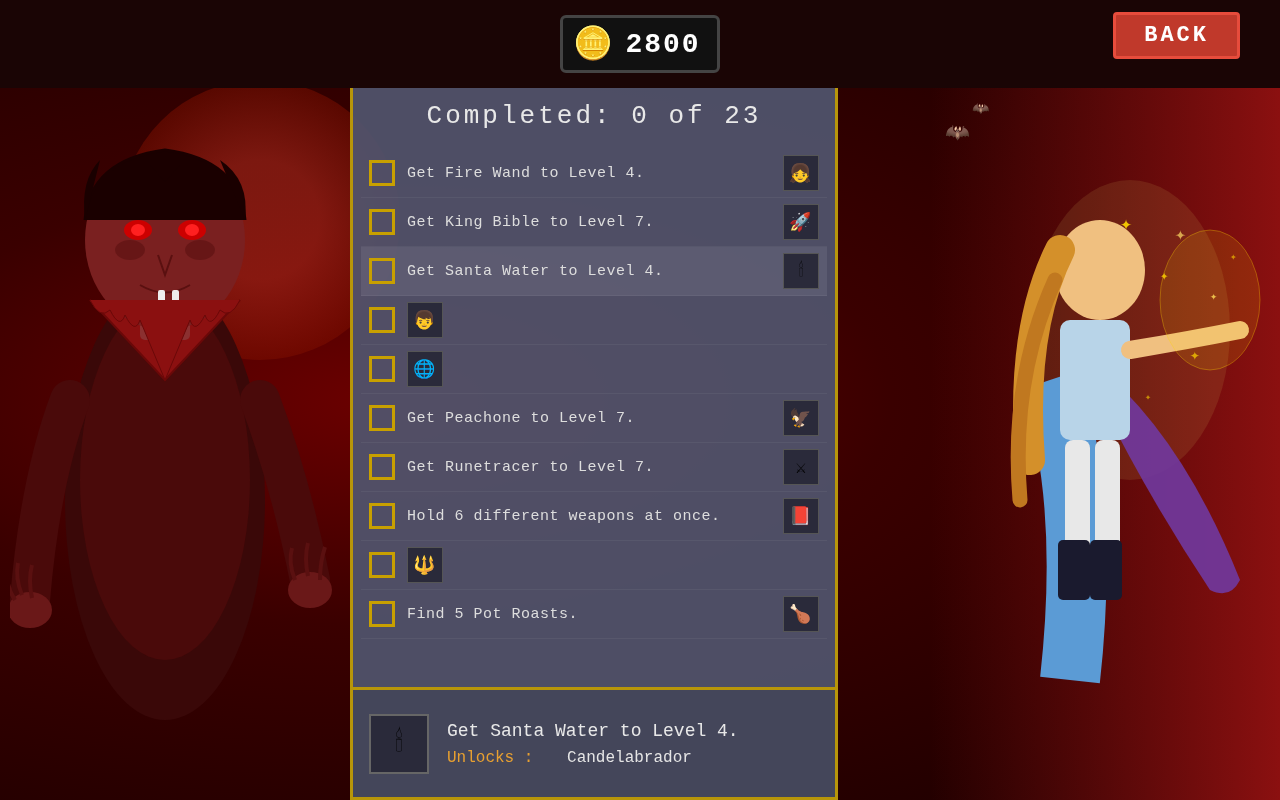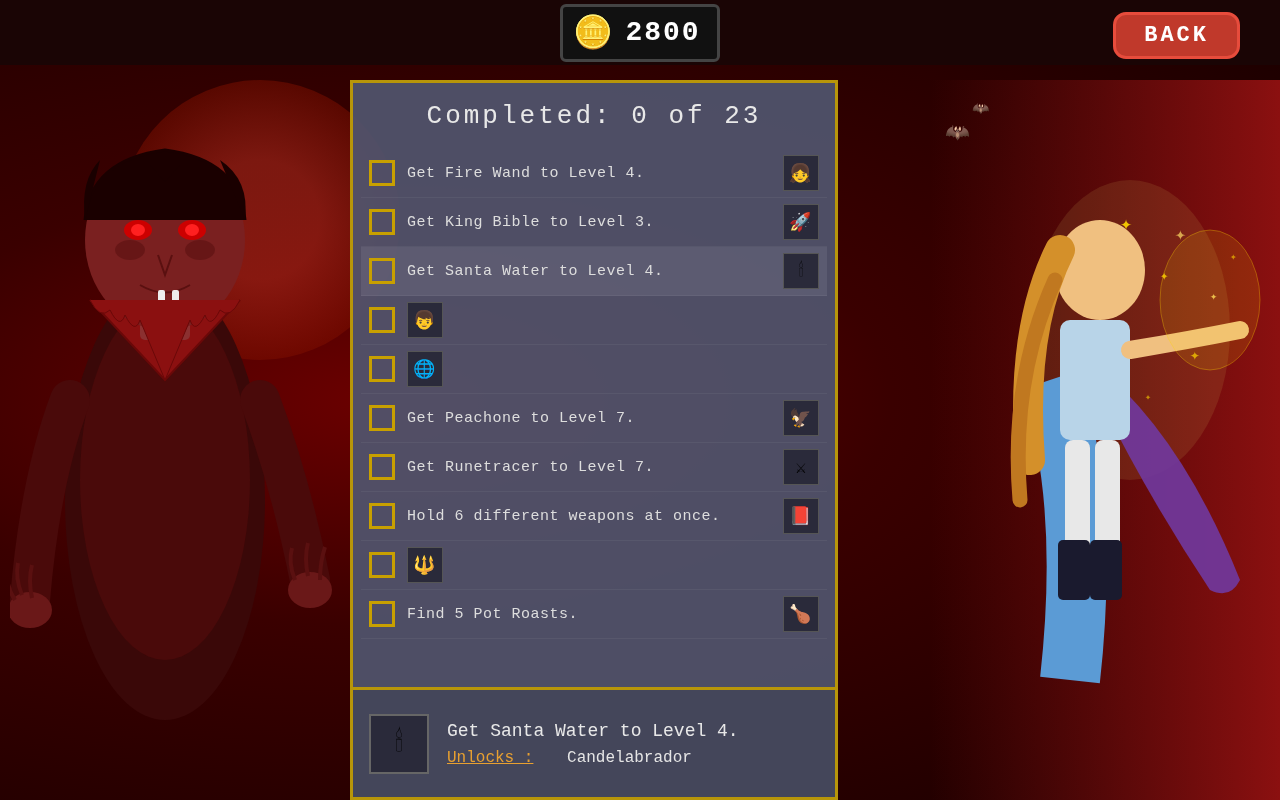--- a/index.html
+++ b/index.html
@@ -32,21 +32,21 @@
       left: 120px;
       z-index: 1;
     }
 
     
     .header {
       position: absolute;
       top: 0;
       left: 0;
       right: 0;
-      height: 65px;
+      height: 88px;
       background: #1a0505;
       z-index: 10;
       display: flex;
       align-items: center;
       justify-content: center;
     }
 
     .currency-widget {
       display: flex;
       align-items: center;
@@ -77,21 +77,21 @@
       font-weight: bold;
       letter-spacing: 2px;
     }
 
     .back-button {
       position: absolute;
       right: 40px;
       top: 12px;
       background: #c0392b;
       border: 3px solid #e74c3c;
-      border-radius: 13px;
+      border-radius: 4px;
       color: #fff;
       font-size: 22px;
       font-weight: bold;
       font-family: 'Courier New', Courier, monospace;
       letter-spacing: 3px;
       padding: 8px 28px;
       cursor: pointer;
     }
 
     
@@ -219,21 +219,20 @@
       margin-bottom: 8px;
     }
 
     .detail-unlocks {
       font-size: 16px;
       font-family: 'Courier New', Courier, monospace;
     }
 
     .unlocks-label {
       color: #e8a030;
-      text-decoration: underline;
     }
 
     .unlocks-value {
       color: #e5e5e5;
       margin-left: 24px;
     }
 
     
     .bat {
       position: absolute;
@@ -373,21 +372,21 @@
     <div class="completed-header">Completed: 0 of 23</div>
     <div class="achievements-list" id="achievements-list">
 
     <div class="achievement-row">
           <div class="checkbox"></div>
           <span class="achievement-text">Get Fire Wand to Level 4.</span>
           <div class="achievement-icon">👧</div>
         </div>
         <div class="achievement-row">
           <div class="checkbox"></div>
-          <span class="achievement-text">Get King Bible to Level 3.</span>
+          <span class="achievement-text">Get King Bible to Level 7.</span>
           <div class="achievement-icon">🚀</div>
         </div>
         <div class="achievement-row selected">
           <div class="checkbox"></div>
           <span class="achievement-text">Get Santa Water to Level 4.</span>
           <div class="achievement-icon">🕯</div>
         </div>
         <div class="achievement-row">
           <div class="checkbox"></div>
           <div class="achievement-icon">👦</div>

